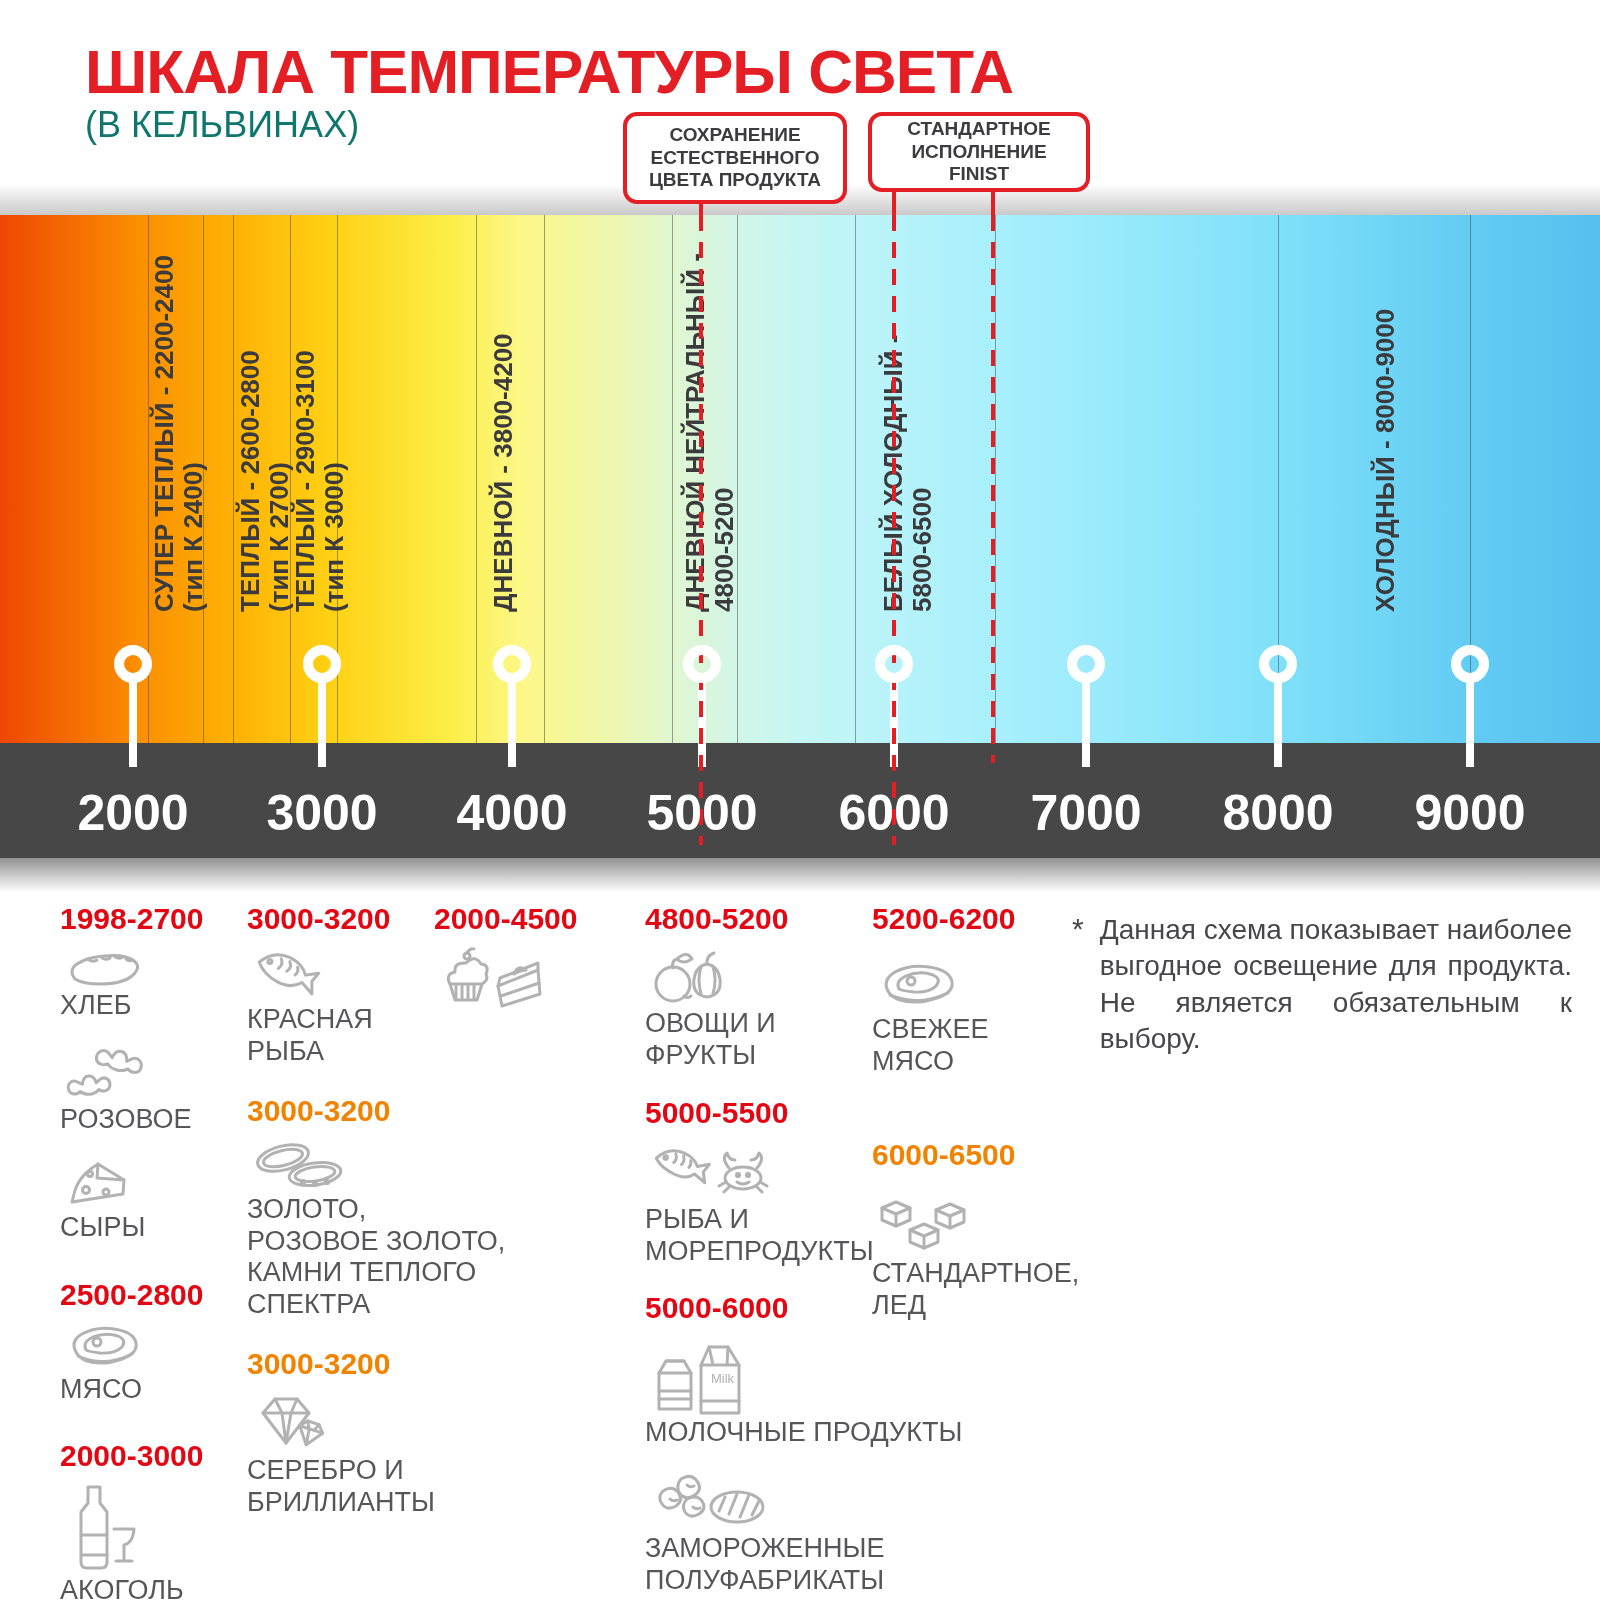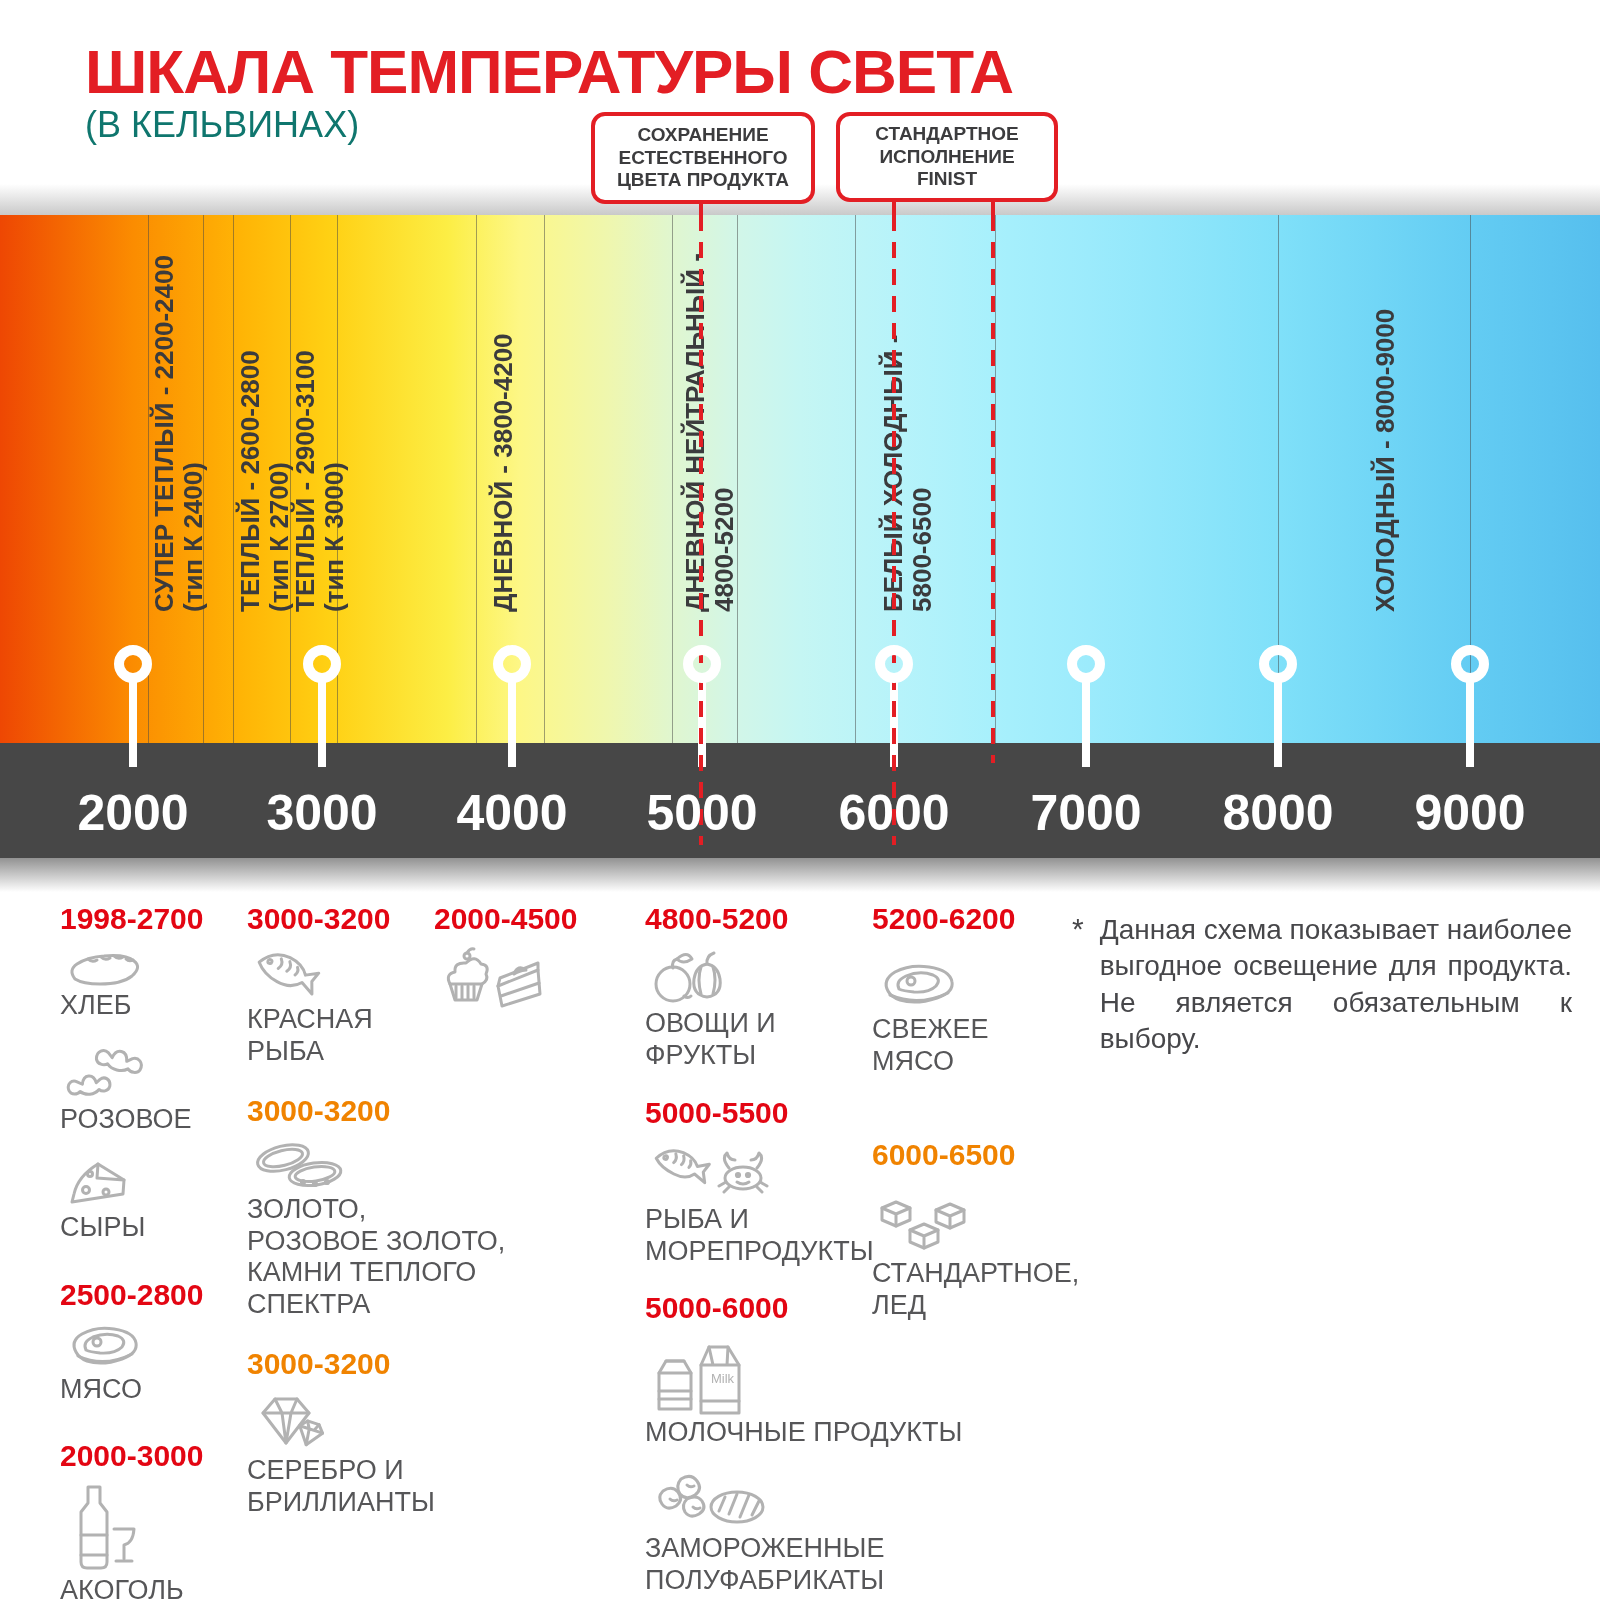--- a/index.html
+++ b/index.html
@@ -7,23 +7,23 @@
         font-family:"Liberation Sans", sans-serif;}
 
   
   .title{position:absolute;left:85px;top:36px;font-size:62px;font-weight:bold;
          color:#e31e24;letter-spacing:-1px;white-space:nowrap;}
   .subtitle{position:absolute;left:85px;top:104px;font-size:36px;color:#0f766e;white-space:nowrap;}
 
   
   .callout{position:absolute;background:#ffffff;border:4px solid #e31e24;border-radius:14px;
            display:flex;align-items:center;justify-content:center;text-align:center;
-           font-size:19px;font-weight:bold;color:#3c3c3e;line-height:1.18;z-index:6;padding:6px 8px;box-sizing:border-box;}
+           font-size:19px;font-weight:bold;color:#3c3c3e;line-height:1.18;z-index:6;padding:6px 8px;box-sizing:border-box;margin-left:32px;}
   .callout-1{left:591px;top:112px;width:224px;height:92px;}
-  .callout-2{left:836px;top:112px;width:222px;height:90px;}
+  .callout-2{left:836px;top:112px;width:222px;height:80px;}
   .leg{position:absolute;width:4px;background:#e31e24;z-index:5;}
 
   
   .shadow-top{position:absolute;left:0;top:184px;width:1600px;height:31px;
               background:linear-gradient(to bottom,#ffffff,#c9c9c9);}
 
   
   .band{position:absolute;left:0;top:215px;width:1600px;height:528px;
         background:linear-gradient(90deg,
           #ee4703 0%, #fb8c01 8.3%, #ffb405 15%, #ffd013 20.5%, #fcee45 28%,

